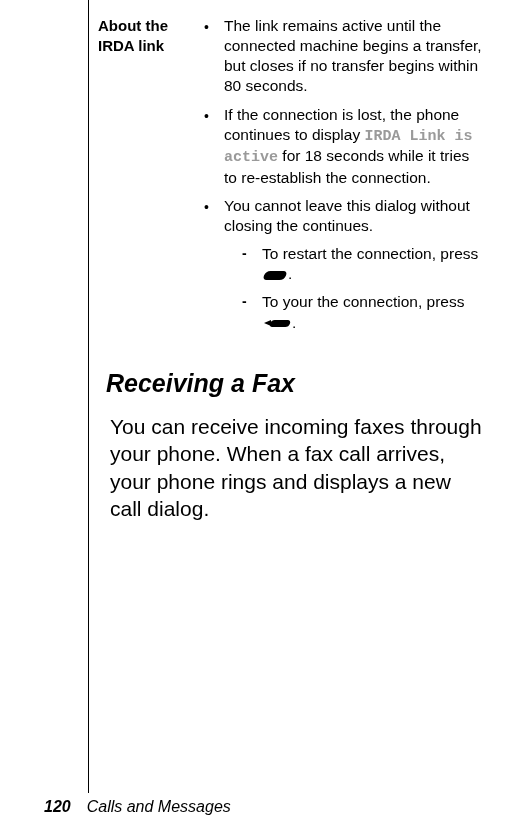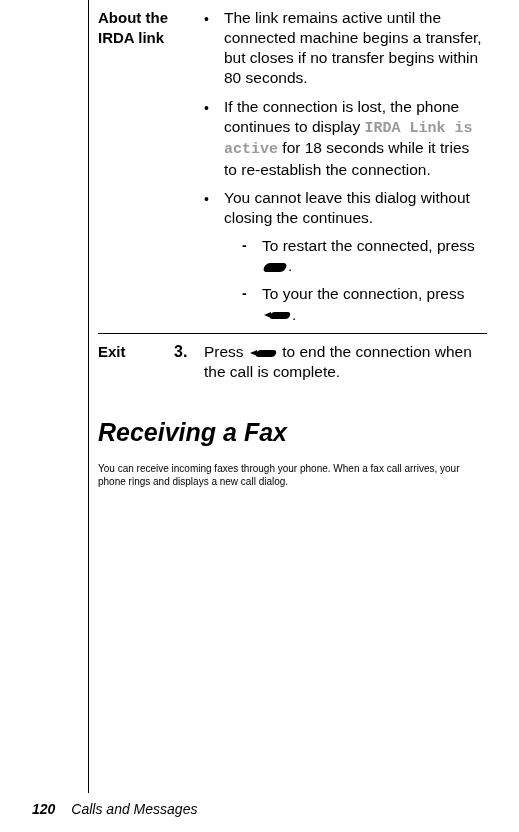--- a/index.html
+++ b/index.html
@@ -6,21 +6,21 @@
   body{
     width:519px;height:832px;
     font-family:Arial,Helvetica,sans-serif;
     font-size:16px;
     color:#000;
     background:#fff;
     position:relative;
     line-height:1.3;
   }
   .page{
-    padding:0 32px 0 98px;
+    padding:8px 32px 0 98px;
   }
   .vrule{
     position:absolute;
     left:88px; top:0; width:0; height:793px;
     border-left:1px solid #000;
   }
   table.tbl{
     border-collapse:collapse;
     width:100%;
   }
@@ -55,32 +55,32 @@
   .btext{flex:1}
   .sub{margin-left:18px}
   .dmark{flex:0 0 10px;font-weight:bold;font-size:14px;line-height:1.3;}
   .mono{font-family:"Courier New",monospace;font-weight:bold;font-size:15px;letter-spacing:0px;color:#9a9a9a;}
   .para{margin-top:6px;}
   h2.section{
     font-family:Arial,Helvetica,sans-serif;
     font-weight:bold;
     font-style:italic;
     font-size:25px;
-    margin:26px 0 14px 0;
+    margin:26px 0 14px 8px;
   }
   p.body{
-    font-size:10px;
-    margin:0 0 12px 0;
+    font-size:21px;
+    margin:0 0 12px 12px;
     line-height:1.3;
   }
   .footer{
     position:absolute;
-    left:32px;
+    left:44px;
     bottom:14px;
-    font-size:14px;
+    font-size:16px;
     font-style:italic;
   }
   .footer .pg{font-weight:bold;font-style:italic;margin-right:16px;}
   .key-ok{
     display:inline-block;vertical-align:middle;
     width:22px;height:9px;border-radius:5px;
     background:#000;transform:skewX(-24deg);
     margin:0 2px;
   }
   .key-end{
@@ -128,44 +128,37 @@
         </div>
 
         <div class="bullet-row">
           <div class="bmark">•</div>
           <div class="btext">
             <span>You cannot leave this dialog without closing the continues.</span>
 
             <div class="bullet-row sub" style="margin-top:8px">
               <div class="dmark">-</div>
               <div class="btext">
-                <span>To restart the connected, press </span><span class="key-ok"></span><span>.</span>
+                <span>To restart the connection, press </span><span class="key-ok"></span><span>.</span>
               </div>
             </div>
 
             <div class="bullet-row sub">
               <div class="dmark">-</div>
               <div class="btext">
                 <span>To your the connection, press </span><span class="key-end"></span><span>.</span>
               </div>
             </div>
           </div>
         </div>
 
       </td>
     </tr>
 
 
-    <tr>
-      <td class="label">Exit</td>
-      <td class="num">3.</td>
-      <td class="content">
-        <span>Press </span><span class="key-end"></span><span> to end the connection when the call is complete.</span>
-      </td>
-    </tr>
   </tbody>
     </table>
 
   <h2 class="section">Receiving a Fax</h2>
 
   <p class="body">You can receive incoming faxes through your phone. When a fax call arrives, your phone rings and displays a new call dialog.</p>
 
 
 
 </div>

